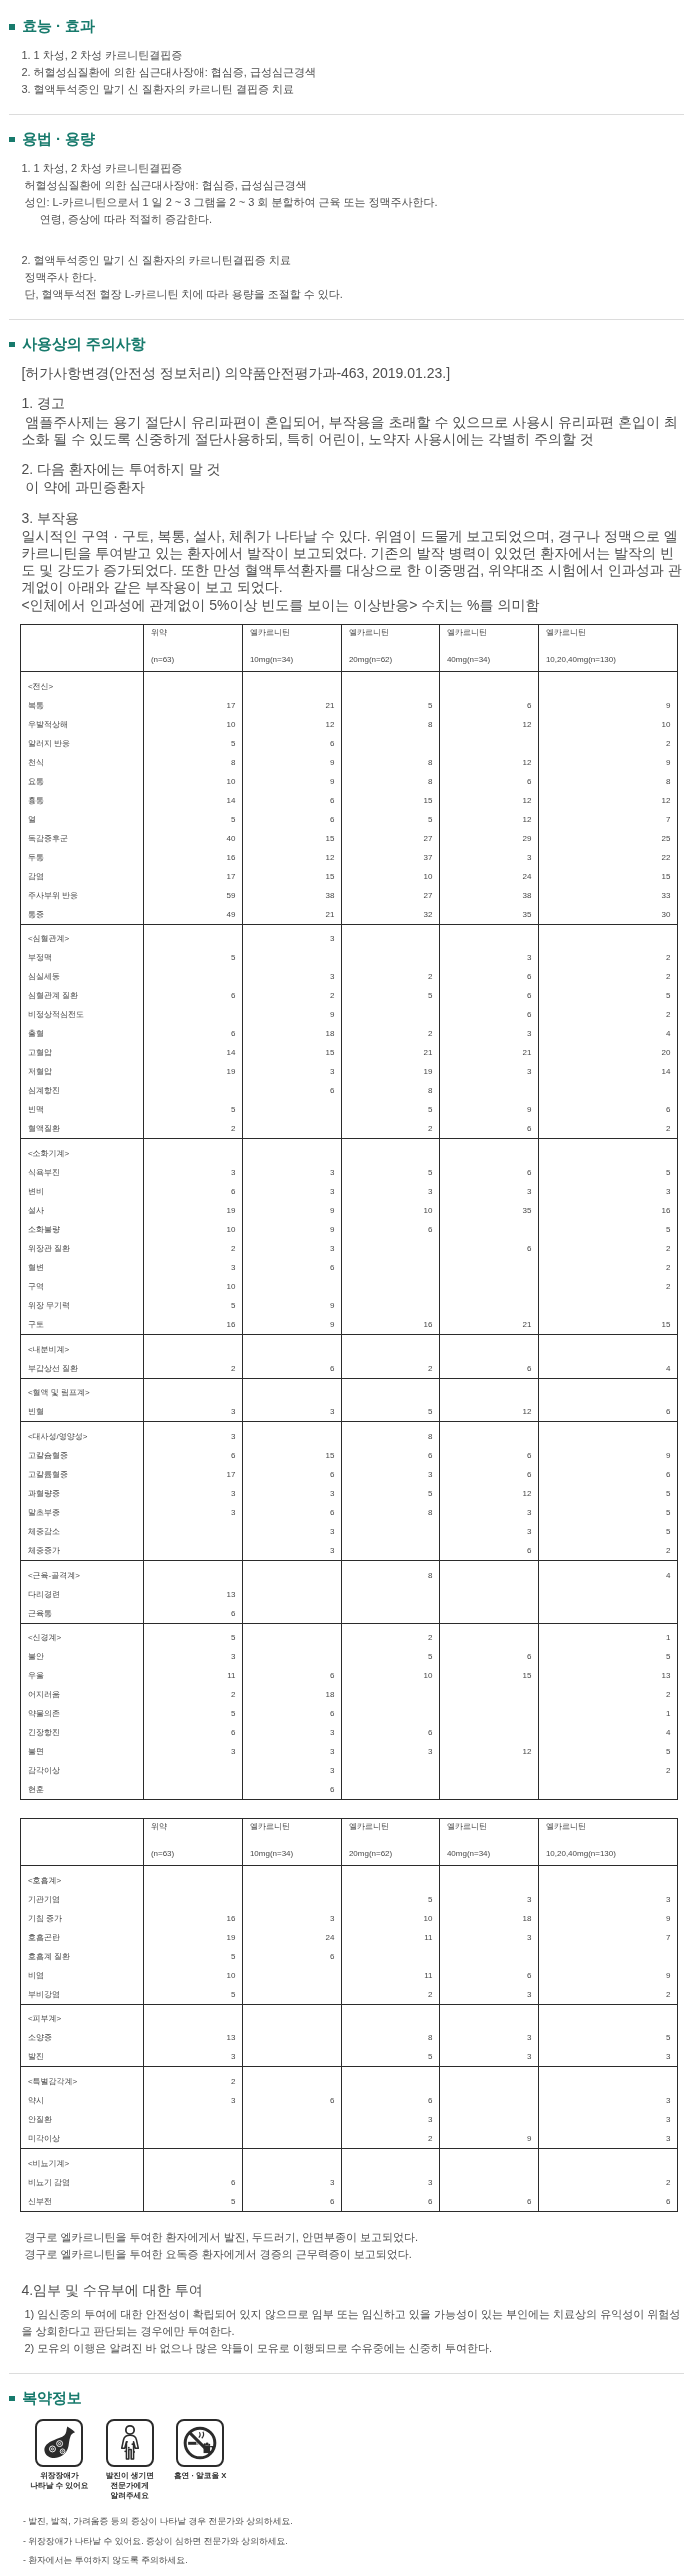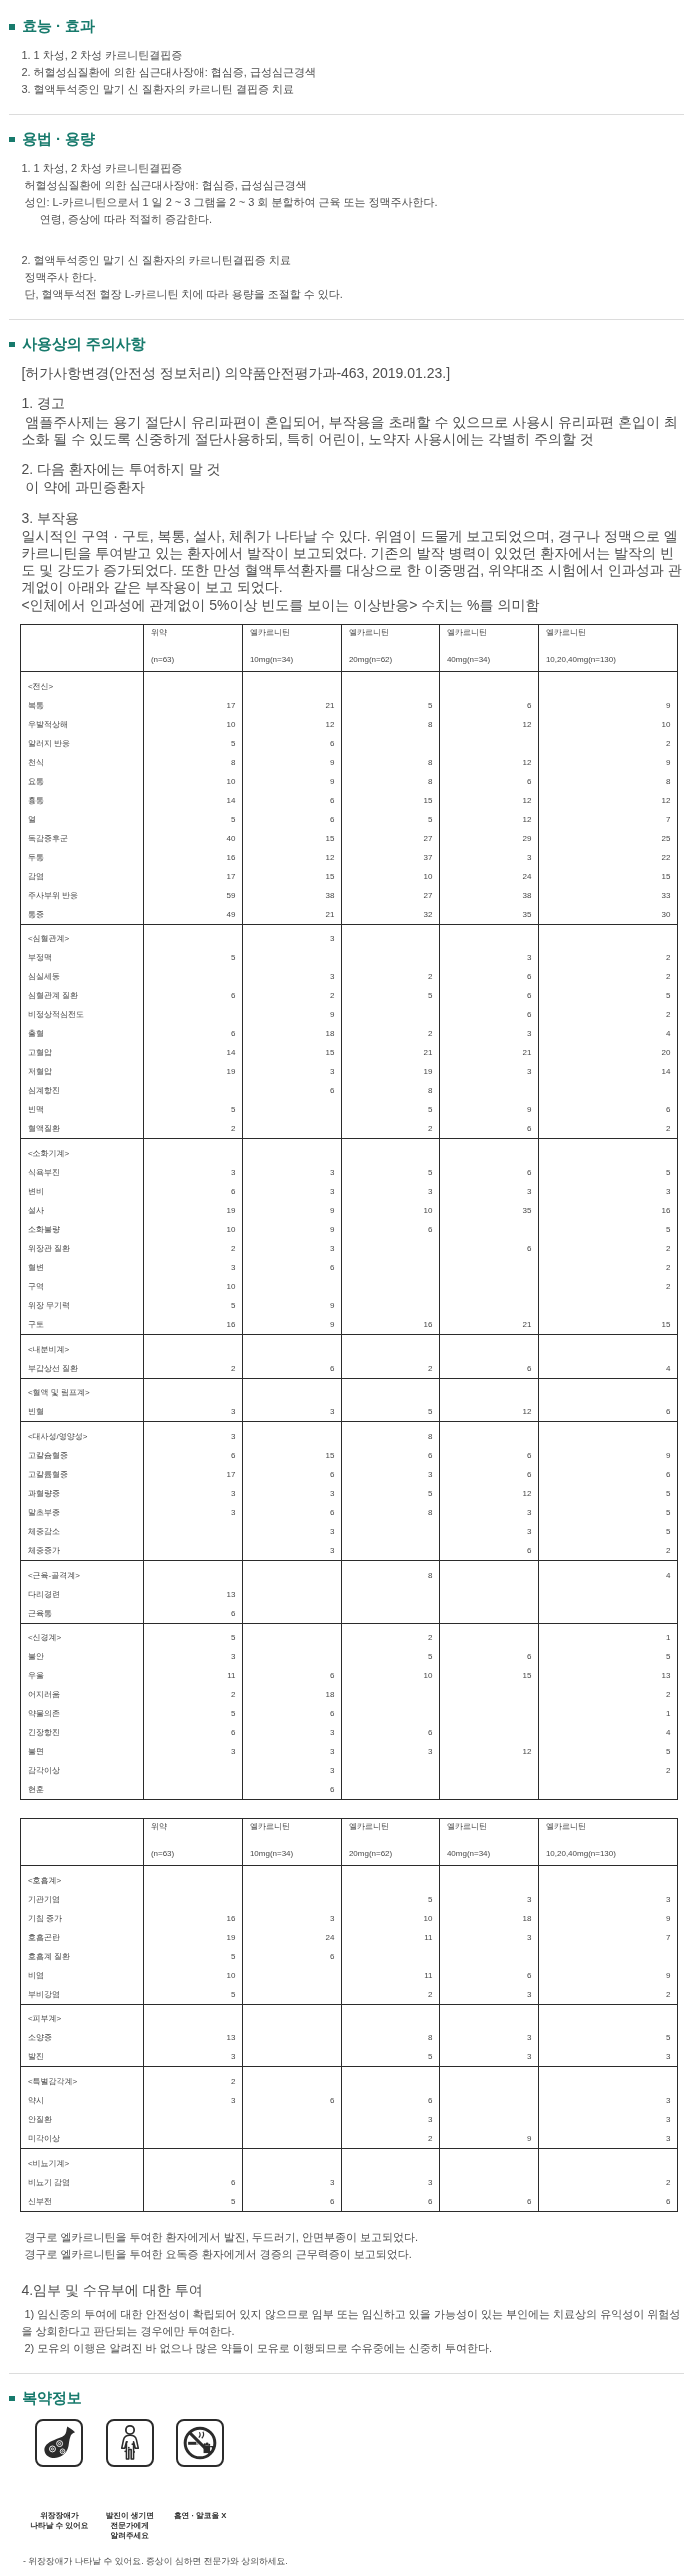--- a/index.html
+++ b/index.html
@@ -37,21 +37,21 @@
     overflow:hidden; white-space:nowrap;
   }
   table.adverse tr.hdr td { border-bottom:0.7px solid #2b2b2b; vertical-align:top; padding-top:2px; padding-bottom:6.7px; }
   table.adverse tr.hdr .l1 { margin-bottom:17.5px; min-height:9.4px; }
   table.adverse tr.group-start td { border-top:0.7px solid #2b2b2b; padding-top:6.7px; }
   table.adverse td.num { text-align:right; }
   .table-gap { height:8px; }
 
   
   .picto-row { display:flex; align-items:flex-start; margin:9.4px 0 4px 17.5px; }
-  .picto-item { width:65px; margin-right:5.4px; display:flex; flex-direction:column; align-items:center;gap:40px; }
+  .picto-item { width:65px; margin-right:5.4px; display:flex; flex-direction:column; align-items:center; }
   .pictogram {
     width:44px; height:44px; border:2.7px solid #2b2b2b; border-radius:8px;
     display:flex; align-items:center; justify-content:center; background:#fff;
   }
   .picto-label { margin-top:4.7px; text-align:center; font-size:7.7px; font-weight:bold; color:#2f2f2f; }
   .picto-label .text-line { line-height:10px; white-space:pre-wrap; }
   .bullet-block { margin:10.8px 0 4px 13.5px; font-size:8.8px; }
   .bullet-block .text-line { line-height:19.5px; white-space:pre-wrap; }
 </style>
 </head>
@@ -852,20 +852,20 @@
           <line x1="14.5" y1="14.5" x2="49.5" y2="49.5" stroke="#2b2b2b" stroke-width="5"></line>
         </svg>
       </div>
       <div class="picto-label">
           <div class="text-line">흡연 · 알코올 X</div>
         </div>
     </div>
   </div>
 
   <div class="bullet-block">
+      <div class="text-line">- 발진, 발적, 가려움증 등의 증상이 나타날 경우 전문가와 상의하세요.</div>
       <div class="text-line">- 위장장애가 나타날 수 있어요. 증상이 심하면 전문가와 상의하세요.</div>
-      <div class="text-line">- 발진, 발적, 가려움증 등의 증상이 나타날 경우 전문가와 상의하세요.</div>
       <div class="text-line">- 환자에서는 투여하지 않도록 주의하세요.</div>
       <div class="text-line">- 포장이 손상된 경우에는 사용하지 마세요.</div>
     </div>
 
 </div>
 
 
 </body></html>

